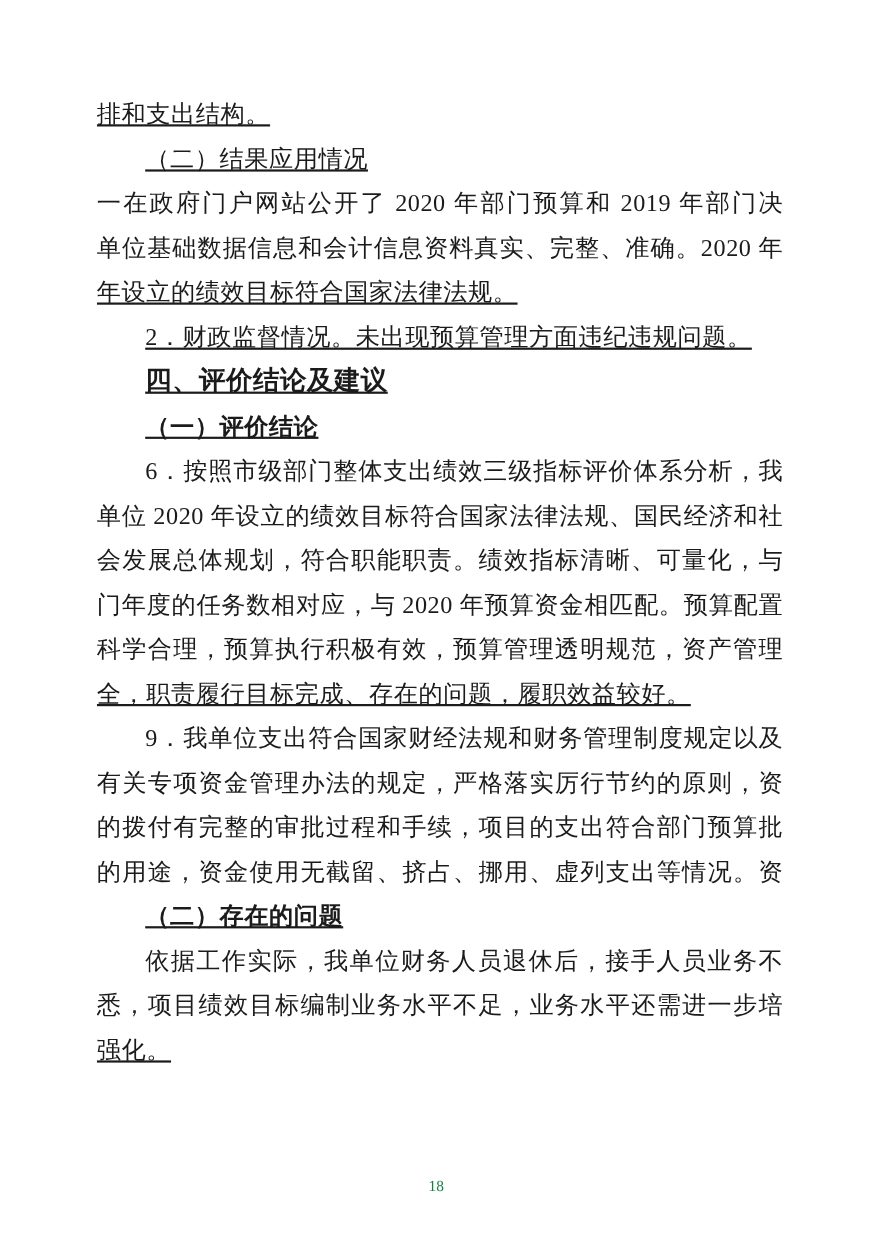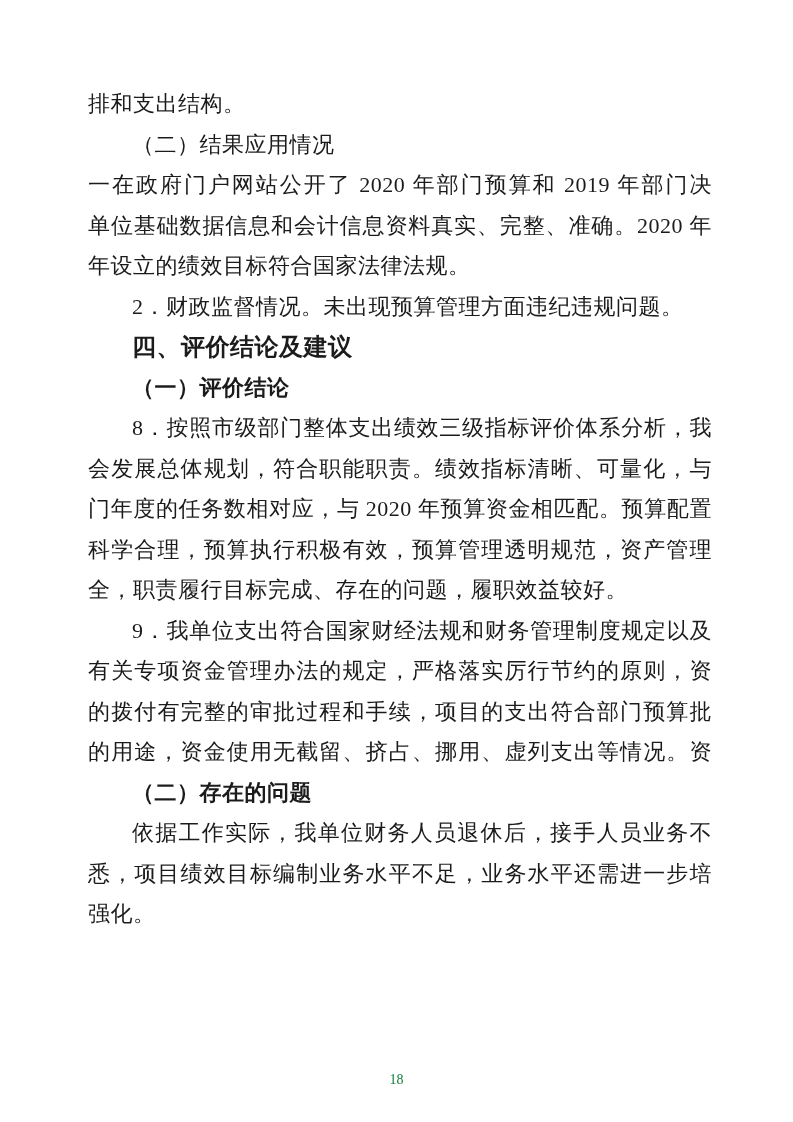--- a/index.html
+++ b/index.html
@@ -30,20 +30,21 @@
     letter-spacing: 0.5px;
     white-space: normal;
     overflow: hidden;
   }
   
   .line.j {
     text-align-last: justify;
   }
   .line.nj {
     text-align-last: left;
+    text-decoration: underline;
   }
   
   .line.ind {
     padding-left: 44px;
   }
   
   .line.h1 {
     font-family: "Liberation Sans", "DejaVu Sans", sans-serif;
     font-weight: bold;
     font-size: 24px;
@@ -69,21 +70,22 @@
 <div class="page">
   <div class="content">
       <div class="line body nj">排和支出结构。</div>
       <div class="line body nj ind">（二）结果应用情况</div>
       <div class="line body j">一在政府门户网站公开了 2020 年部门预算和 2019 年部门决算。</div>
       <div class="line body j">单位基础数据信息和会计信息资料真实、完整、准确。2020 年</div>
       <div class="line body nj">年设立的绩效目标符合国家法律法规。</div>
       <div class="line body nj ind">2．财政监督情况。未出现预算管理方面违纪违规问题。</div>
       <div class="line h1 nj ind">四、评价结论及建议</div>
       <div class="line h2 nj ind">（一）评价结论</div>
-      <div class="line body j ind">8．按照市级部门整体支出绩效三级指标评价体系分析，我</div>
+      <div class="line body j ind">6．按照市级部门整体支出绩效三级指标评价体系分析，我</div>
+      <div class="line body j">单位 2020 年设立的绩效目标符合国家法律法规、国民经济和社</div>
       <div class="line body j">会发展总体规划，符合职能职责。绩效指标清晰、可量化，与部</div>
       <div class="line body j">门年度的任务数相对应，与 2020 年预算资金相匹配。预算配置</div>
       <div class="line body j">科学合理，预算执行积极有效，预算管理透明规范，资产管理安</div>
       <div class="line body nj">全，职责履行目标完成、存在的问题，履职效益较好。</div>
       <div class="line body j ind">9．我单位支出符合国家财经法规和财务管理制度规定以及</div>
       <div class="line body j">有关专项资金管理办法的规定，严格落实厉行节约的原则，资金</div>
       <div class="line body j">的拨付有完整的审批过程和手续，项目的支出符合部门预算批复</div>
       <div class="line body j">的用途，资金使用无截留、挤占、挪用、虚列支出等情况。资金</div>
       <div class="line h2 nj ind">（二）存在的问题</div>
       <div class="line body j ind">依据工作实际，我单位财务人员退休后，接手人员业务不熟</div>

